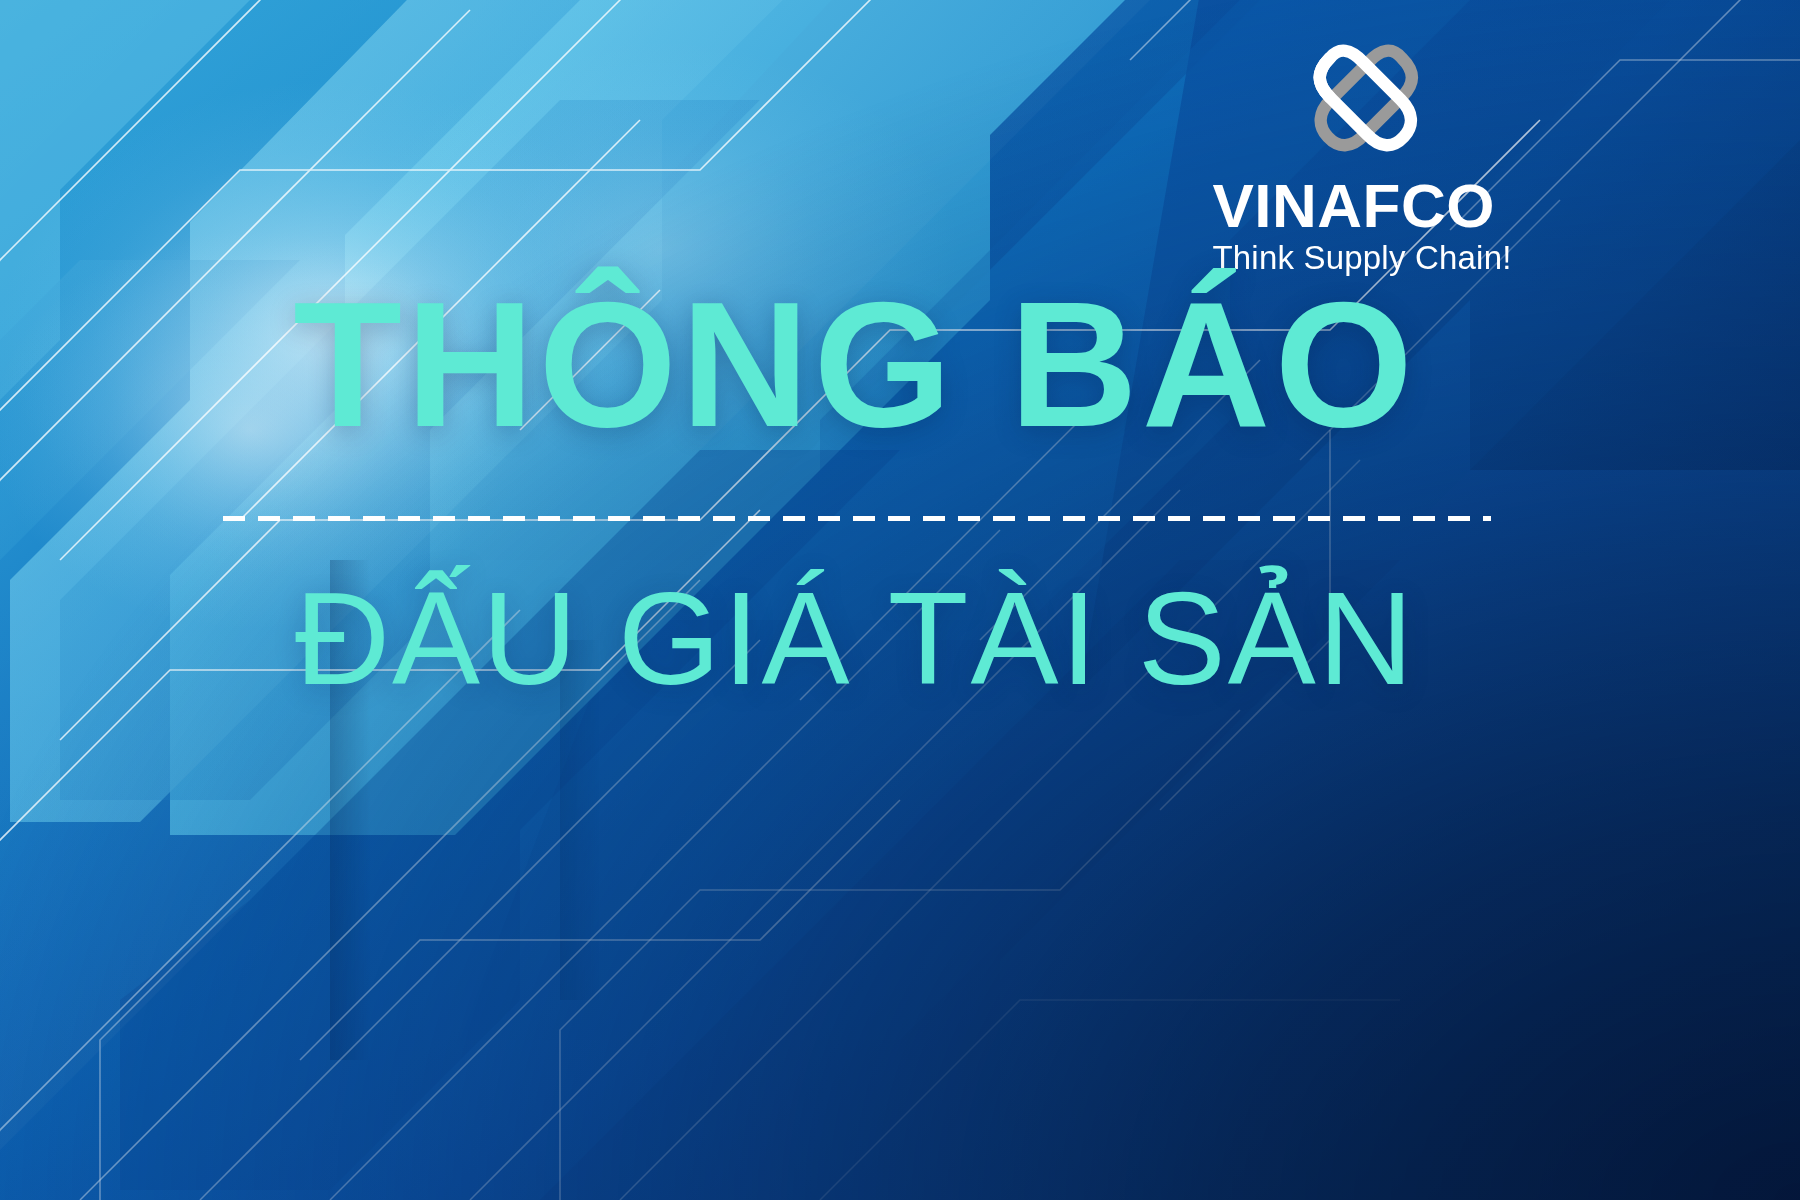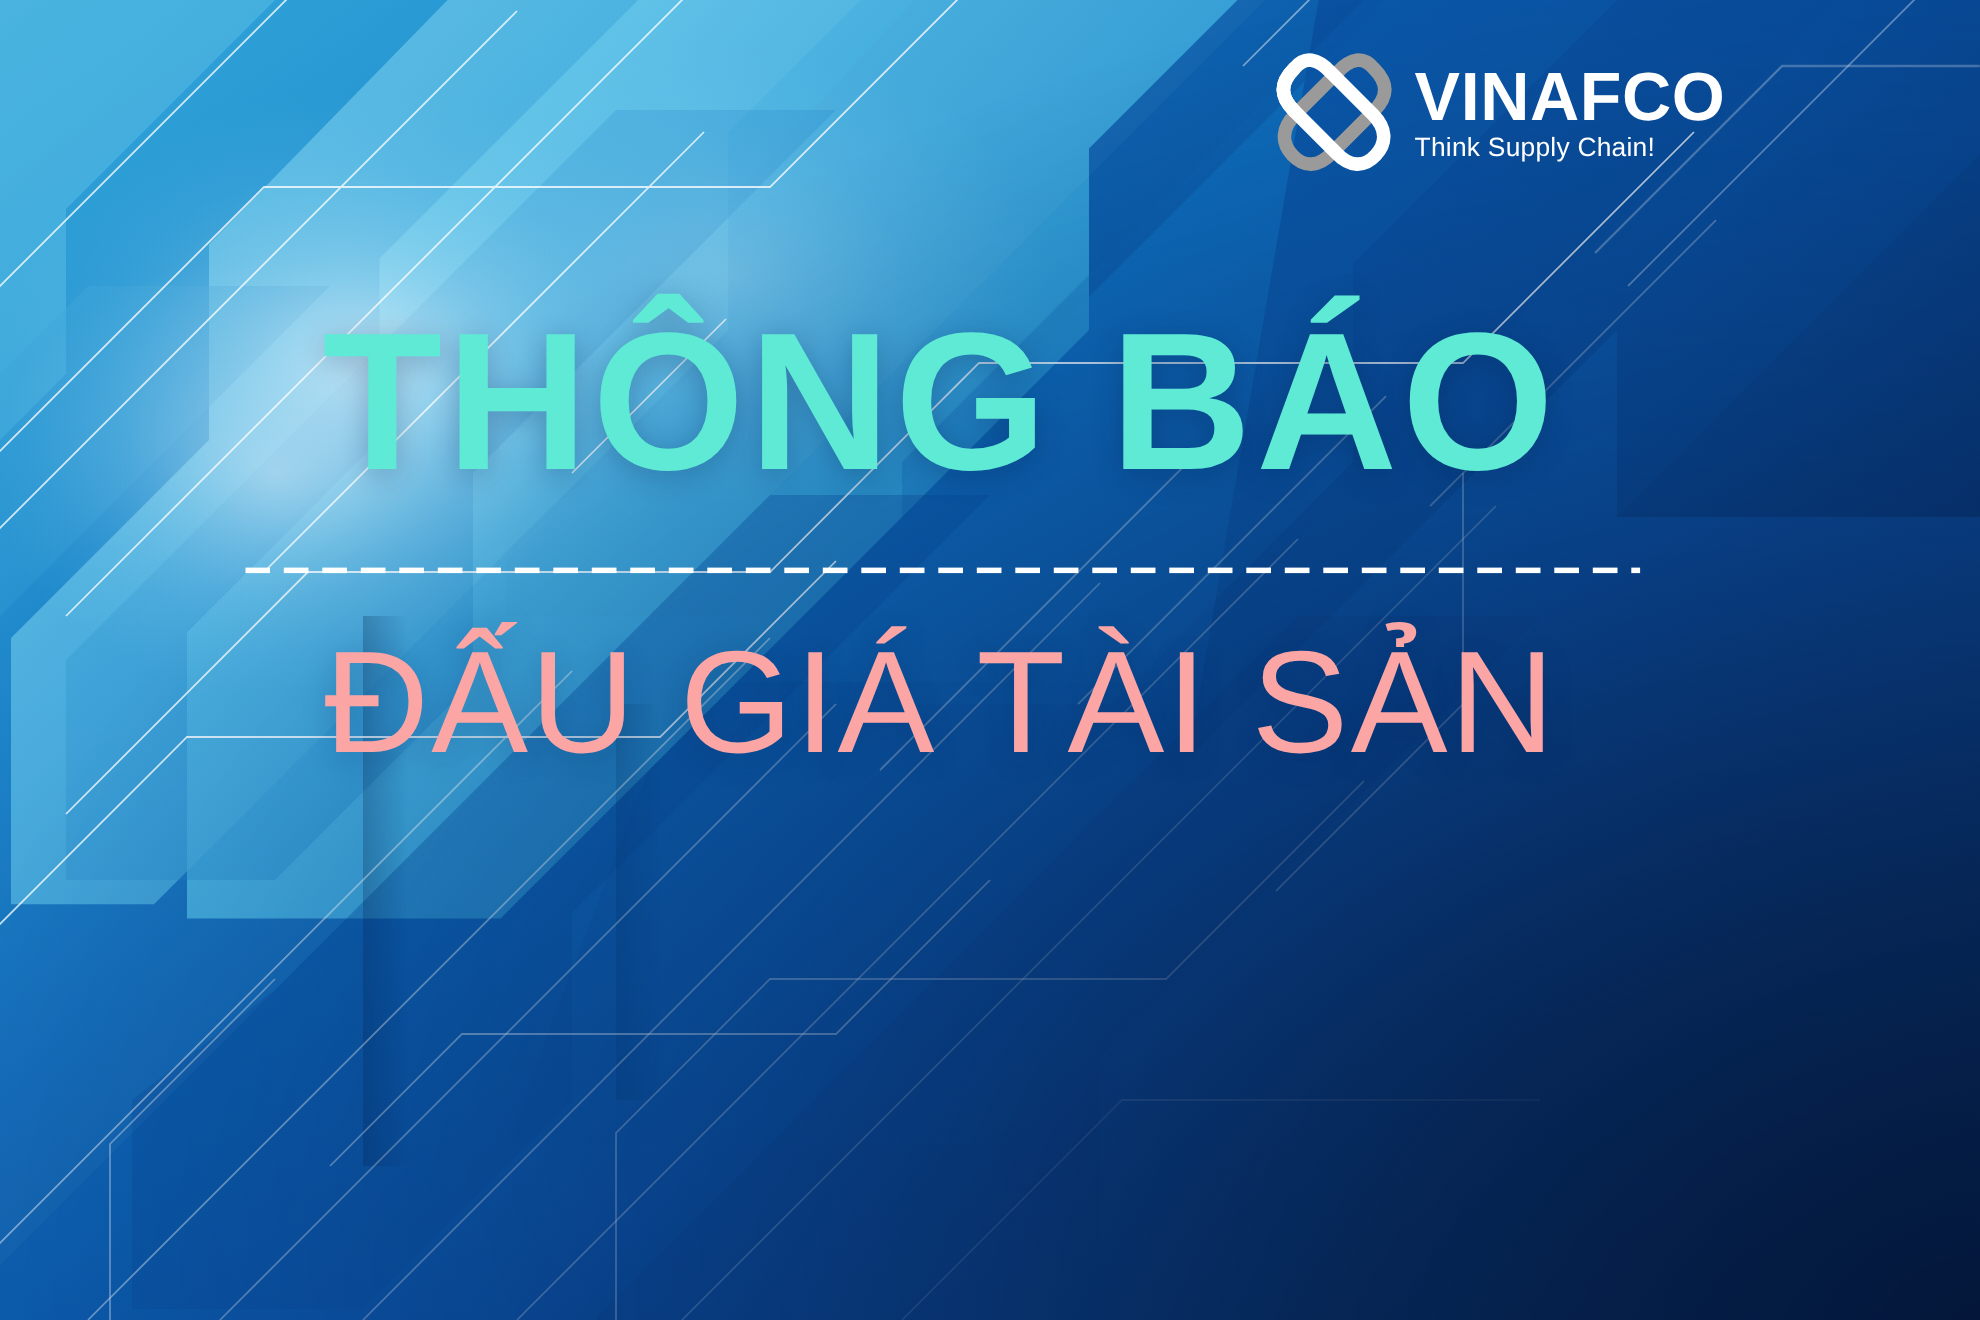--- a/index.html
+++ b/index.html
@@ -36,20 +36,21 @@
   
   #logo {
     position: absolute;
     top: 42px;
     left: 1152px;
     width: 420px;
     height: 120px;
     display: flex;
     align-items: center;
     gap: 20px;
+    flex-direction: column;
   }
   #logo-mark {
     width: 114px;
     height: 112px;
     flex: 0 0 auto;
   }
   #logo-text {
     display: flex;
     flex-direction: column;
     justify-content: center;
@@ -59,21 +60,21 @@
   #logo-word {
     color: #ffffff;
     font-size: 62px;
     font-weight: 700;
     letter-spacing: 0.5px;
     line-height: 0.96;
     white-space: nowrap;
   }
   #logo-tagline {
     color: #ffffff;
-    font-size: 24px;
+    font-size: 33px;
     font-weight: 400;
     letter-spacing: 0.2px;
     margin-top: 5px;
     white-space: nowrap;
   }
 
   
   #headline-block {
     position: absolute;
     left: 205px;
@@ -99,21 +100,21 @@
     background-image: linear-gradient(
         to right,
         #ffffff 0,
         #ffffff 22px,
         rgba(255,255,255,0) 22px,
         rgba(255,255,255,0) 35px);
     background-size: 35px 5px;
     background-repeat: repeat-x;
   }
   #title-sub {
-    color: #fca5a5;
+    color: #5eead4;
     font-size: 132px;
     font-weight: 400;
     letter-spacing: 2px;
     line-height: 1.0;
     text-align: center;
     white-space: nowrap;
     margin: 52px 0 0 0;
     text-shadow: 0 6px 26px rgba(4, 34, 80, 0.22);
   }
 </style>

